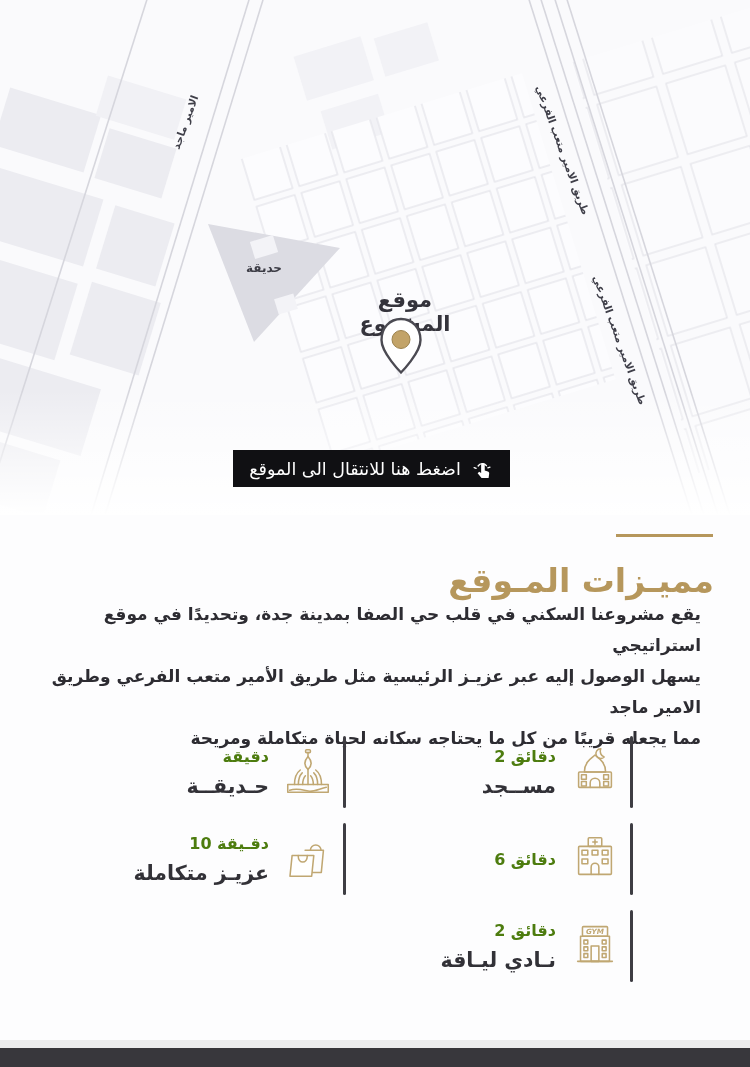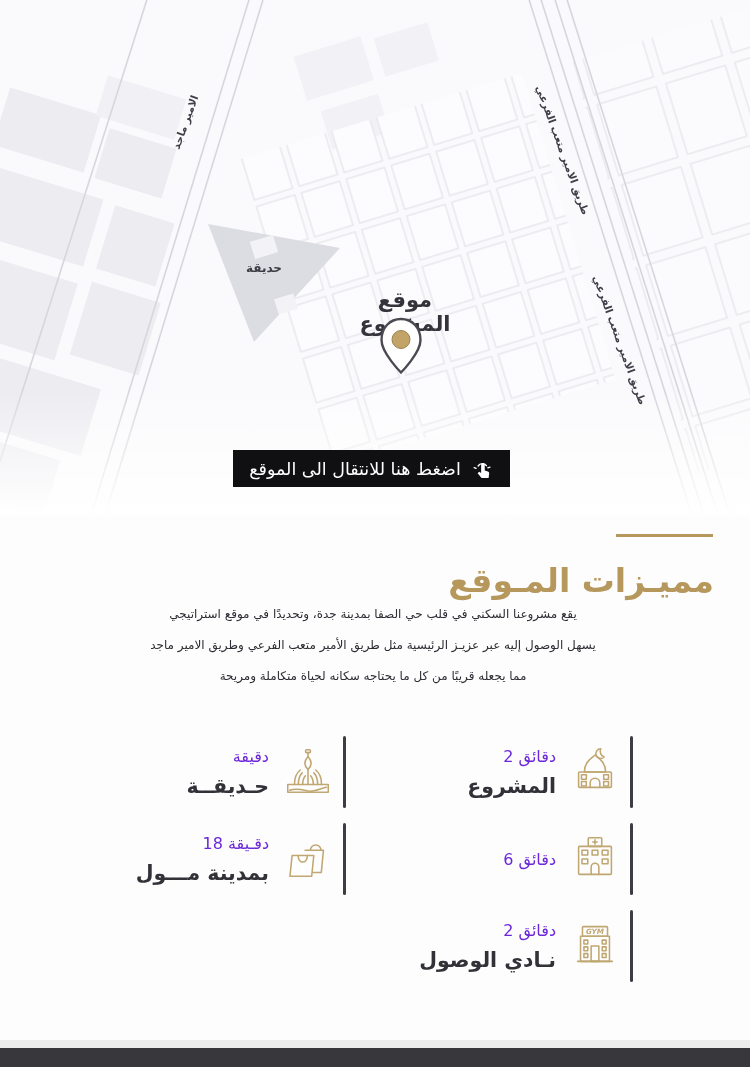--- a/index.html
+++ b/index.html
@@ -20,30 +20,30 @@
   .pin{position:absolute;left:379px;top:317px;}
   .map-btn{position:absolute;left:233px;top:450px;width:277px;height:37px;background:#101013;
            border:none;color:#fff;display:flex;align-items:center;justify-content:center;
            gap:9px;direction:rtl;font-size:17.5px;font-weight:normal;cursor:pointer;
            font-family:"DejaVu Sans",sans-serif;}
   
   .title-line{position:absolute;right:37px;top:534px;width:97px;height:3px;background:#b6975c;}
   .section-title{position:absolute;right:36px;top:541px;font-size:33px;font-weight:bold;
                  color:#b6975c;direction:rtl;margin-top:20px;}
   
-  .desc{position:absolute;right:49px;top:599px;width:656px;direction:rtl;text-align:center;
-        color:#2d2c32;font-size:12px;font-weight:normal;line-height:31px;}
+  .desc{position:absolute;right:49px;top:599px;width:656px;direction:rtl;text-align:right;
+        color:#2d2c32;font-size:17px;font-weight:bold;line-height:31px;}
   
   .features{position:absolute;right:117px;top:733px;width:574px;display:grid;
             grid-template-columns:287px 287px;grid-auto-rows:87px;direction:rtl;}
   .feature{display:flex;align-items:center;direction:rtl;height:78px;}
   .fbar{width:3px;height:72px;background:#3e3d43;border-radius:2px;flex:none;}
   .ficon{flex:none;margin-right:8px;margin-left:12px;font-style:italic;}
   .ftext{text-align:right;}
-  .ftime{color:#6d28d9;font-size:16px;font-weight:normal;direction:rtl;}
+  .ftime{color:#4d7c0f;font-size:16px;font-weight:bold;direction:rtl;}
   .fname{color:#323137;font-size:20.5px;font-weight:bold;margin-top:8px;direction:rtl;
          white-space:nowrap;}
   
   .strip{position:absolute;left:0;right:0;top:1040px;height:8px;background:#ededee;}
   .bottombar{position:absolute;left:0;right:0;top:1048px;height:19px;background:#38373c;}
   .gold-icon{stroke:#c0a772;fill:none;stroke-width:1.6;stroke-linecap:round;stroke-linejoin:round;}
 </style>
 </head>
 <body>
 
@@ -156,21 +156,21 @@
           <rect x="11" y="30" width="34" height="16" rx="1"></rect>
           <path d="M23 46 v-4.5 a5 5 0 0 1 10 0 V46"></path>
           <rect x="14" y="33" width="5" height="4.5"></rect>
           <rect x="14" y="40" width="5" height="4.5"></rect>
           <rect x="37" y="33" width="5" height="4.5"></rect>
           <rect x="37" y="40" width="5" height="4.5"></rect>
         </svg>
       </div>
       <div class="ftext">
         <div class="ftime">دقائق 2</div>
-        <div class="fname">المشروع</div>
+        <div class="fname">مســجد</div>
       </div>
     </div>
 
     <div class="feature">
       <div class="fbar"></div>
       <div class="ficon">
         <svg width="54" height="54" viewBox="0 0 56 56" class="gold-icon">
           <rect x="7" y="43" width="42" height="8"></rect>
           <path d="M9 49 c9 -3 17 1 21 1 c6 0 11 -3 17 -4"></path>
           <rect x="25.5" y="7" width="5" height="3" rx="1"></rect>
@@ -212,22 +212,22 @@
       <div class="fbar"></div>
       <div class="ficon">
         <svg width="54" height="54" viewBox="0 0 56 56" class="gold-icon">
           <path d="M25 21 h19 l-2.2 23 h-12.5"></path>
           <path d="M30.5 21 a5.5 5.5 0 0 1 11 0"></path>
           <path d="M11.5 26.5 h22.5 l-2.2 21.5 h-22.5 Z" fill="#ffffff"></path>
           <path d="M17.8 26.5 c0 9 9.5 9 9.5 0"></path>
         </svg>
       </div>
       <div class="ftext">
-        <div class="ftime">دقـيقة 18</div>
-        <div class="fname">بمدينة مـــول</div>
+        <div class="ftime">دقـيقة 10</div>
+        <div class="fname">عزيـز متكاملة</div>
       </div>
     </div>
 
     <div class="feature">
       <div class="fbar"></div>
       <div class="ficon">
         <svg width="54" height="54" viewBox="0 0 56 56" class="gold-icon">
           <rect x="15" y="10" width="26" height="10" rx="1"></rect>
           <text x="28" y="18" font-size="7.5" font-weight="bold" text-anchor="middle" fill="#c0a772" stroke="none" font-family="DejaVu Sans, sans-serif">GYM</text>
           <rect x="13" y="20" width="30" height="26"></rect>
@@ -236,21 +236,21 @@
           <rect x="16.5" y="38" width="4" height="4"></rect>
           <rect x="35.5" y="24" width="4" height="4"></rect>
           <rect x="35.5" y="31" width="4" height="4"></rect>
           <rect x="35.5" y="38" width="4" height="4"></rect>
           <rect x="24" y="30" width="8" height="16"></rect>
           <line x1="10" y1="46" x2="46" y2="46"></line>
         </svg>
       </div>
       <div class="ftext">
         <div class="ftime">دقائق 2</div>
-        <div class="fname">نـادي الوصول</div>
+        <div class="fname">نـادي ليـاقة</div>
       </div>
     </div>
 
 
   </div>
 
   <div class="strip"></div>
   <div class="bottombar"></div>
 
 </div>

